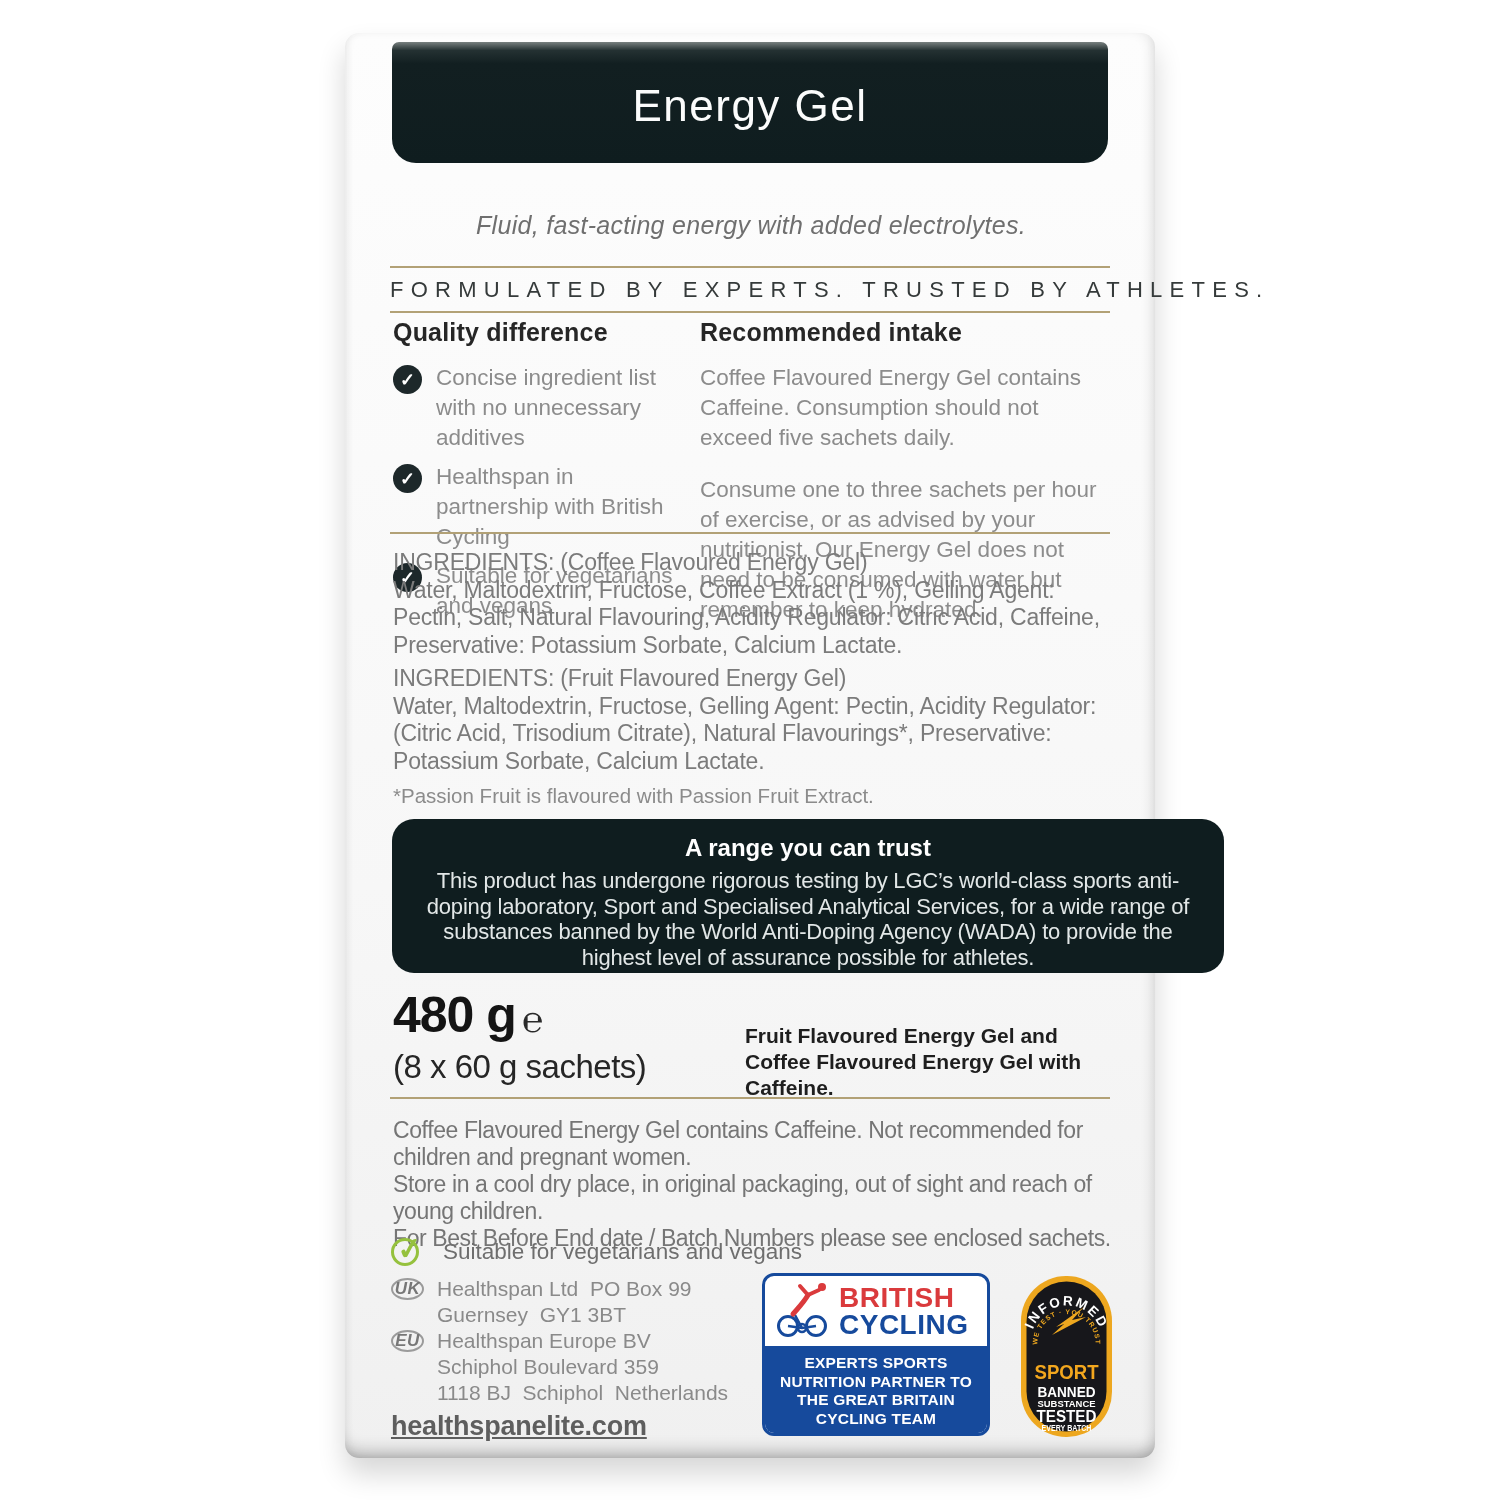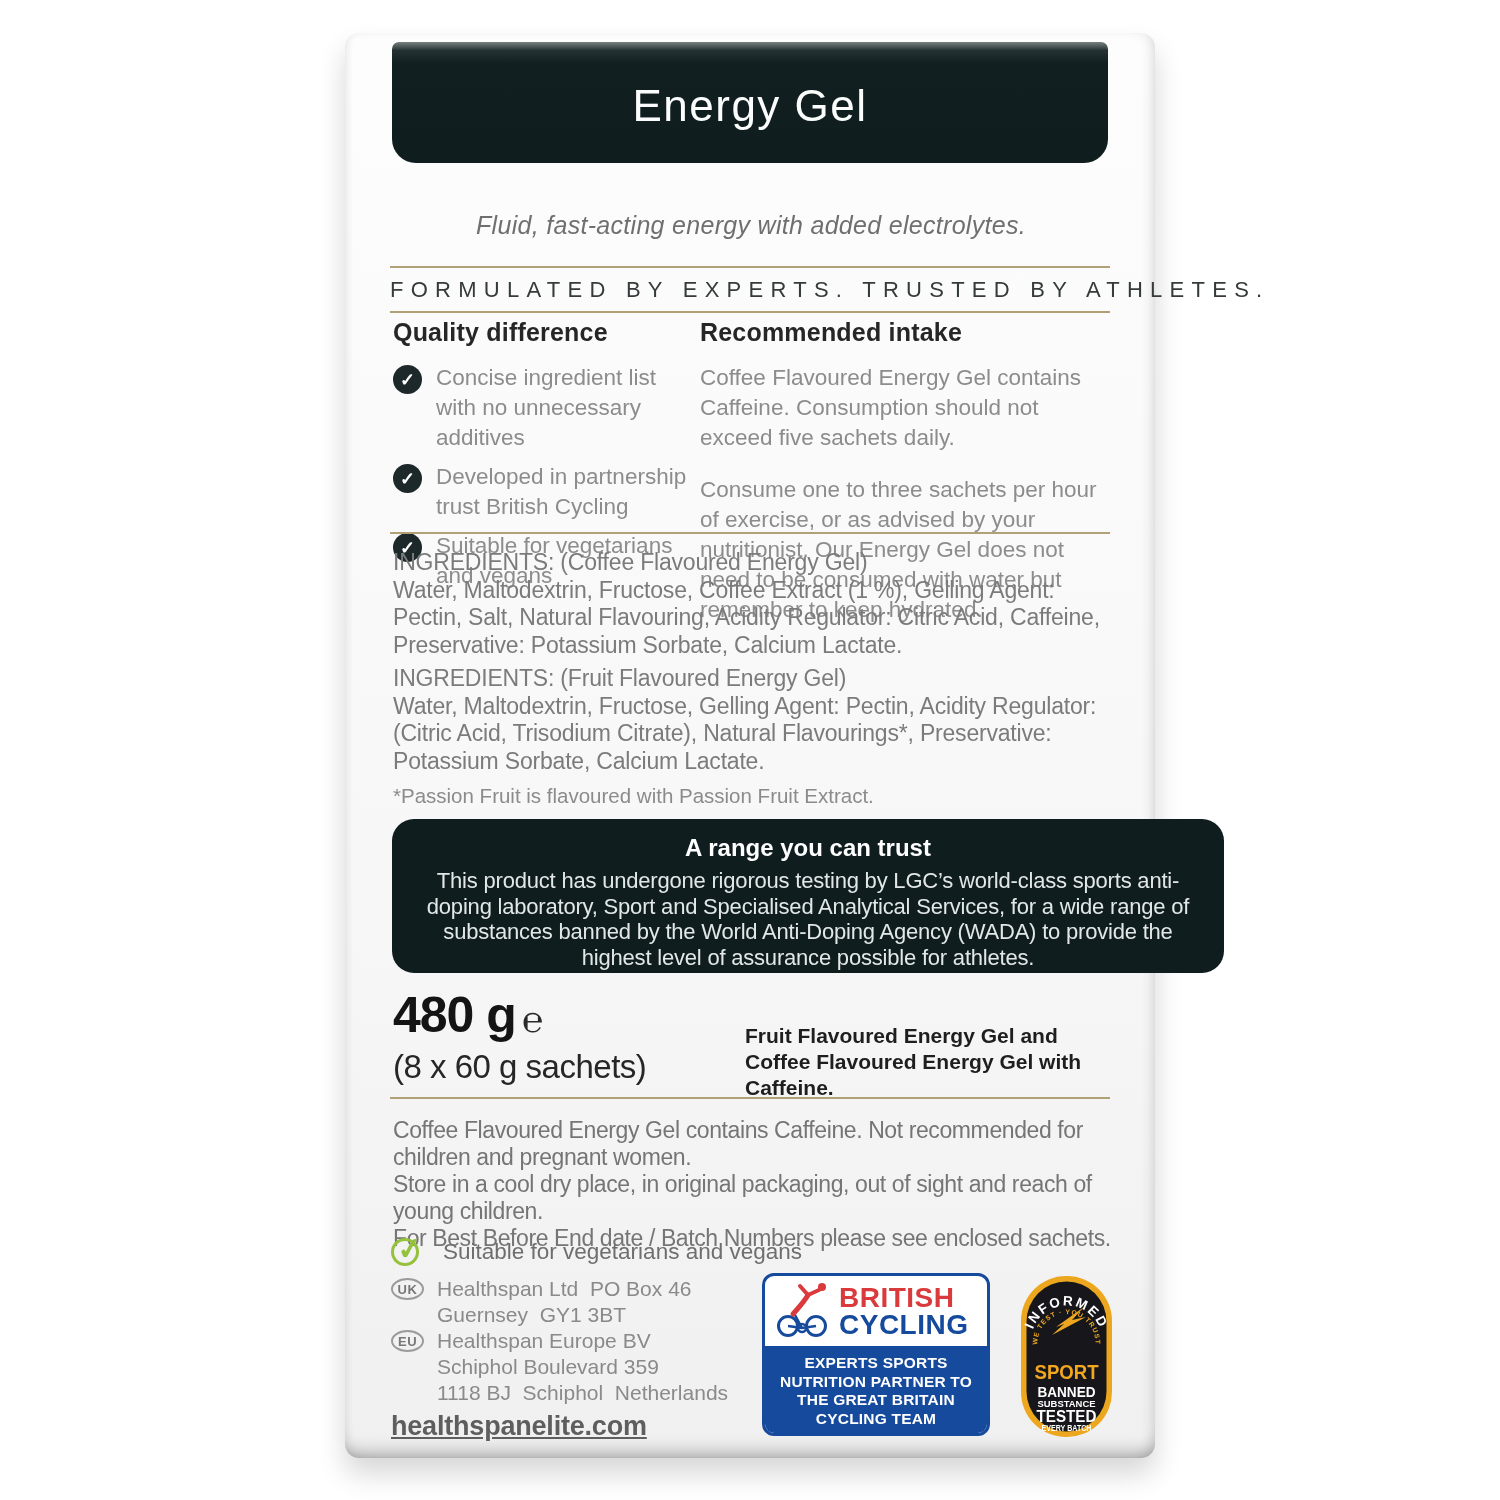--- a/index.html
+++ b/index.html
@@ -86,22 +86,22 @@
   .suit-tick { position:absolute; left:6px; top:-4px; color:#95c13d; font-size:30px; font-weight:700; transform:rotate(-6deg); }
   .suit-t { font-size:22.5px; color:#6e6e6e; }
 
   .addr { position:absolute; left:46px; width:340px; }
   .addr-uk { top:1243px; }
   .addr-eu { top:1295px; }
   .addr-row { display:flex; gap:13px; }
   .addr-badge {
     flex:0 0 33px; width:33px; height:22px; margin-top:2px;
     border:2px solid #9b9b9b; border-radius:50%;
-    font-size:13px; font-weight:700; color:#777777; letter-spacing:0.5px;
-    display:flex; align-items:center; justify-content:center;
+    font-size:17px; font-weight:700; color:#777777; letter-spacing:0.5px;
+    display:flex; align-items:center; justify-content:center;font-style:italic;
   }
   .addr-lines { font-size:21px; color:#8a8a8a; line-height:26px; white-space:pre-wrap; }
 
   .site { position:absolute; left:46px; top:1378px; font-size:27px; font-weight:700; color:#5e5e5e; letter-spacing:-0.2px;text-decoration:underline; }
 
   .bc {
     position:absolute; left:417px; top:1240px; width:228px; height:163px;
     border:3px solid #164a9c; border-radius:12px; background:#ffffff; overflow:hidden;
   }
   .bc-top { height:70px; display:flex; align-items:center; justify-content:flex-start; padding-left:8px; gap:4px; }
@@ -130,21 +130,21 @@
     </div>
 
     <div class="col-left">
       <div class="col-h">Quality difference</div>
       <div class="q-item">
         <span class="q-check">✓</span>
         <span class="q-text">Concise ingredient list with no unnecessary additives</span>
       </div>
       <div class="q-item">
         <span class="q-check">✓</span>
-        <span class="q-text">Developed in partnership trust British Cycling</span>
+        <span class="q-text">Healthspan in partnership with British Cycling</span>
       </div>
       <div class="q-item">
         <span class="q-check">✓</span>
         <span class="q-text">Suitable for vegetarians and vegans</span>
       </div>
     </div>
 
     <div class="col-right">
       <div class="col-h">Recommended intake</div>
       <div class="r-para">Coffee Flavoured Energy Gel contains Caffeine. Consumption should not exceed five sachets daily.</div>
@@ -191,21 +191,21 @@
       <span class="suit-ic">
         <span class="suit-circle"></span>
         <span class="suit-tick">✓</span>
       </span>
       <span class="suit-t">Suitable for vegetarians and vegans</span>
     </div>
 
     <div class="addr addr-uk">
       <div class="addr-row">
         <span class="addr-badge">UK</span>
-        <span class="addr-lines">Healthspan Ltd  PO Box 46
+        <span class="addr-lines">Healthspan Ltd  PO Box 99
 Guernsey  GY1 3BT</span>
       </div>
     </div>
 
     <div class="addr addr-eu">
       <div class="addr-row">
         <span class="addr-badge">EU</span>
         <span class="addr-lines">Healthspan Europe BV
 Schiphol Boulevard 359
 1118 BJ  Schiphol  Netherlands</span>

